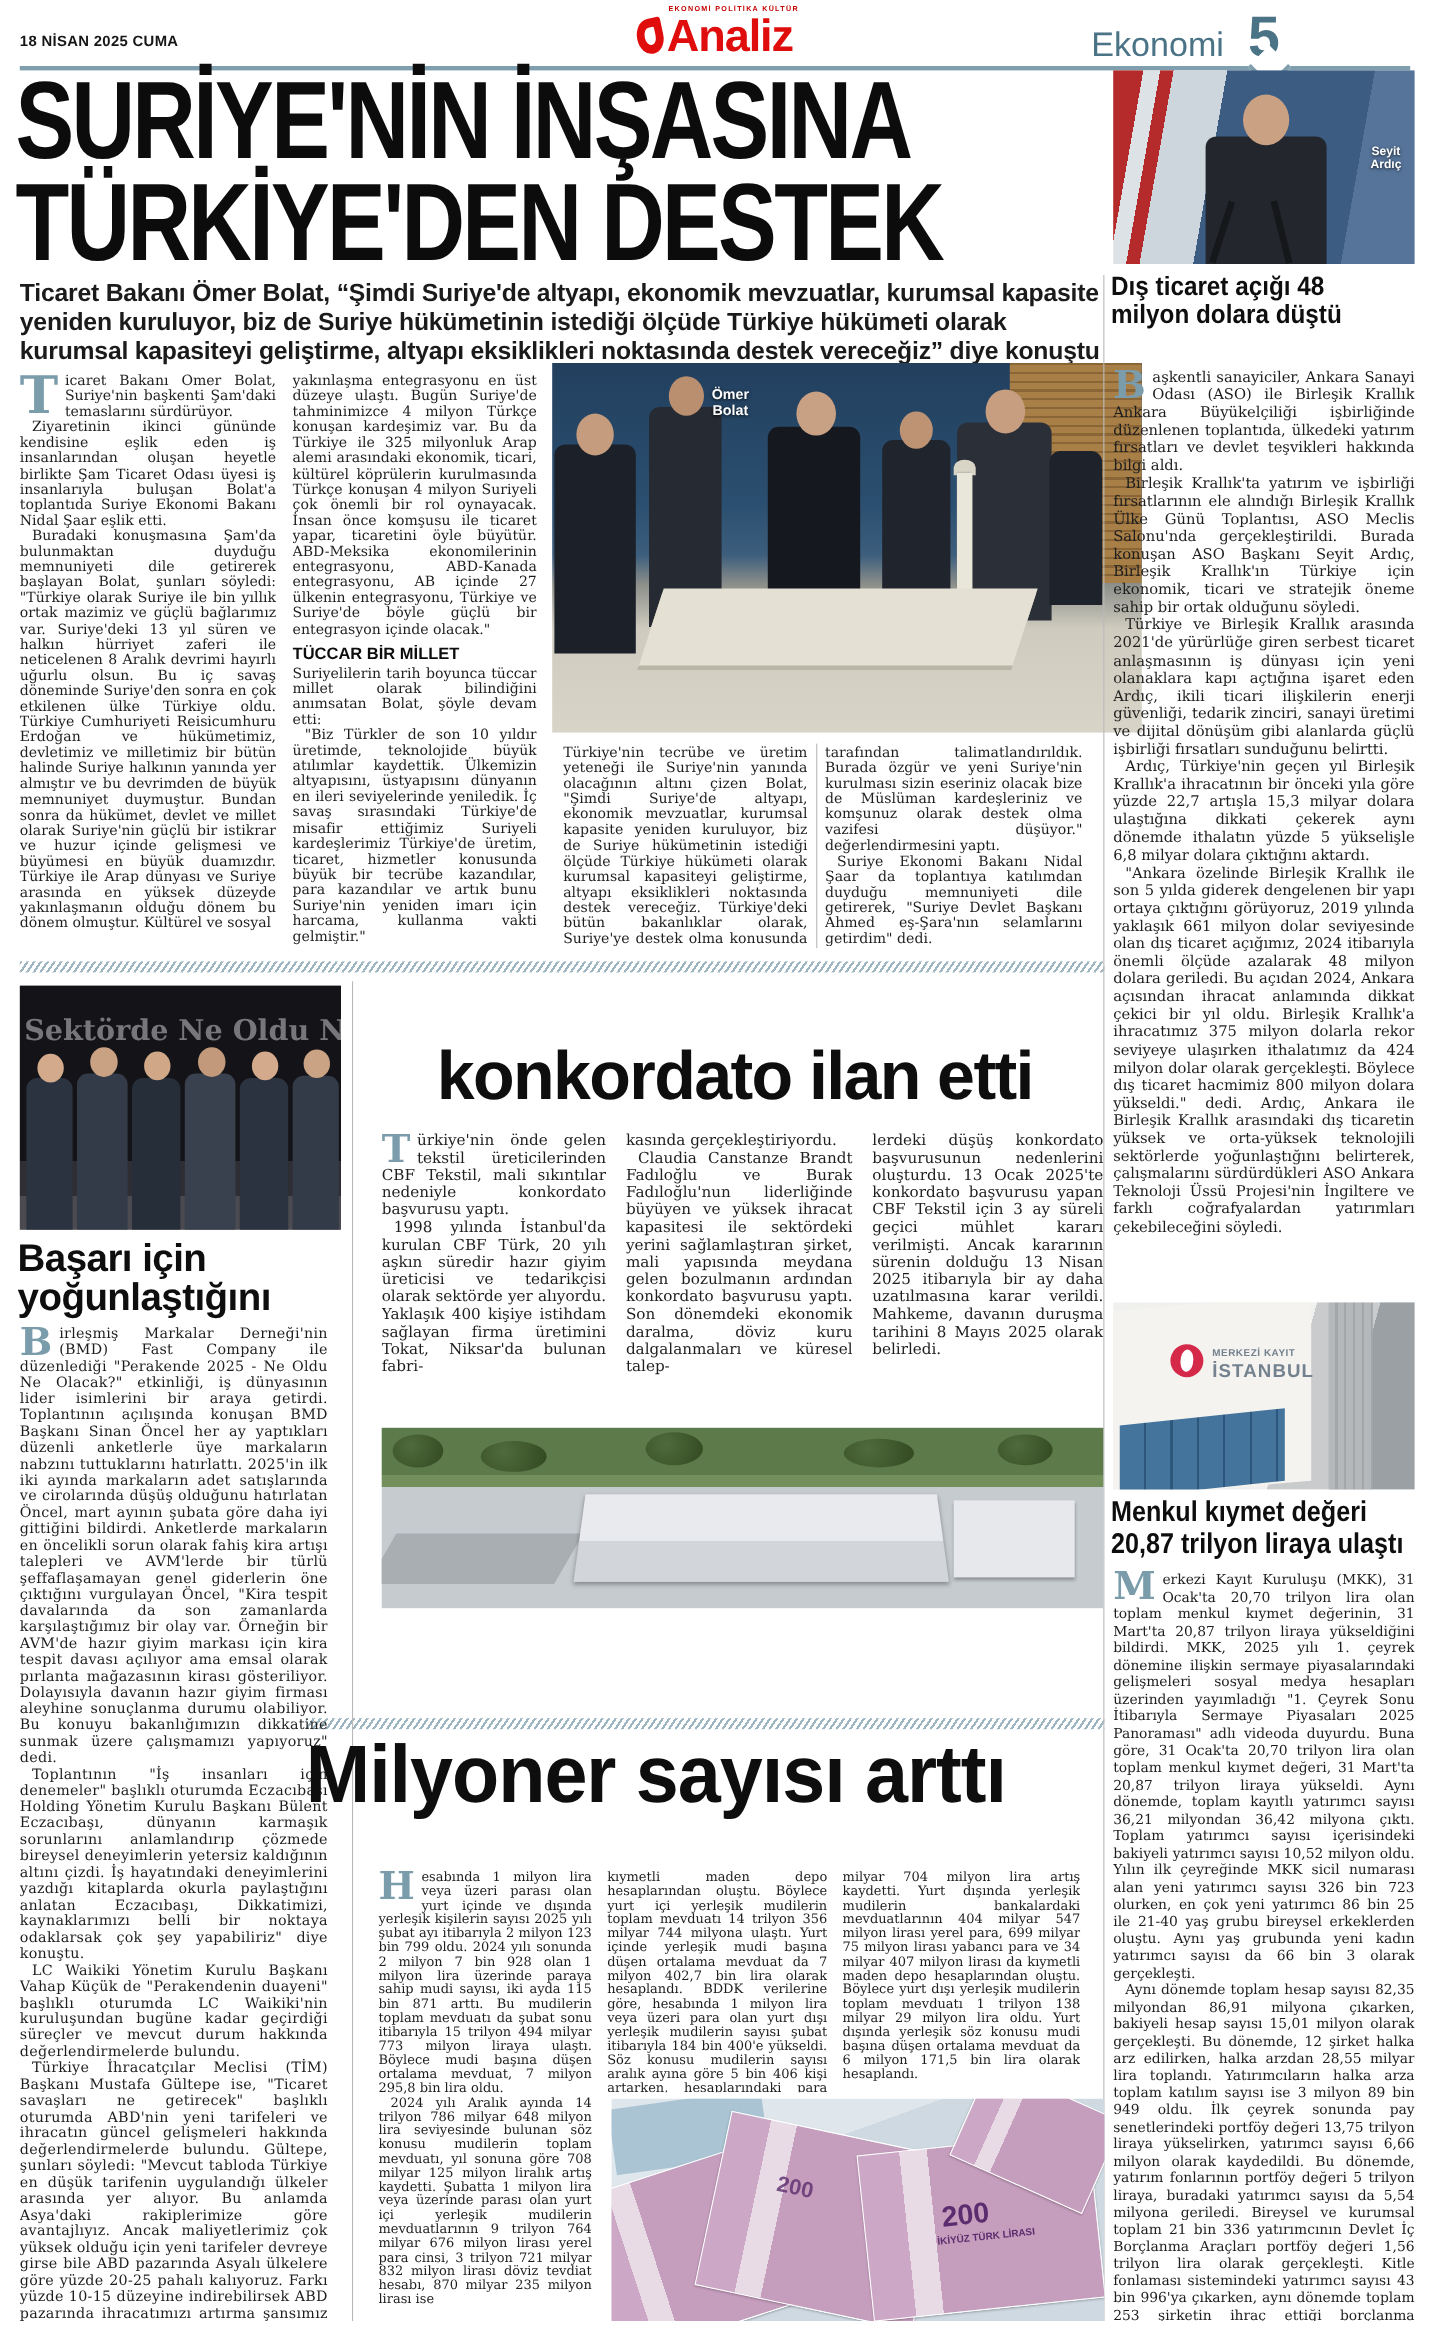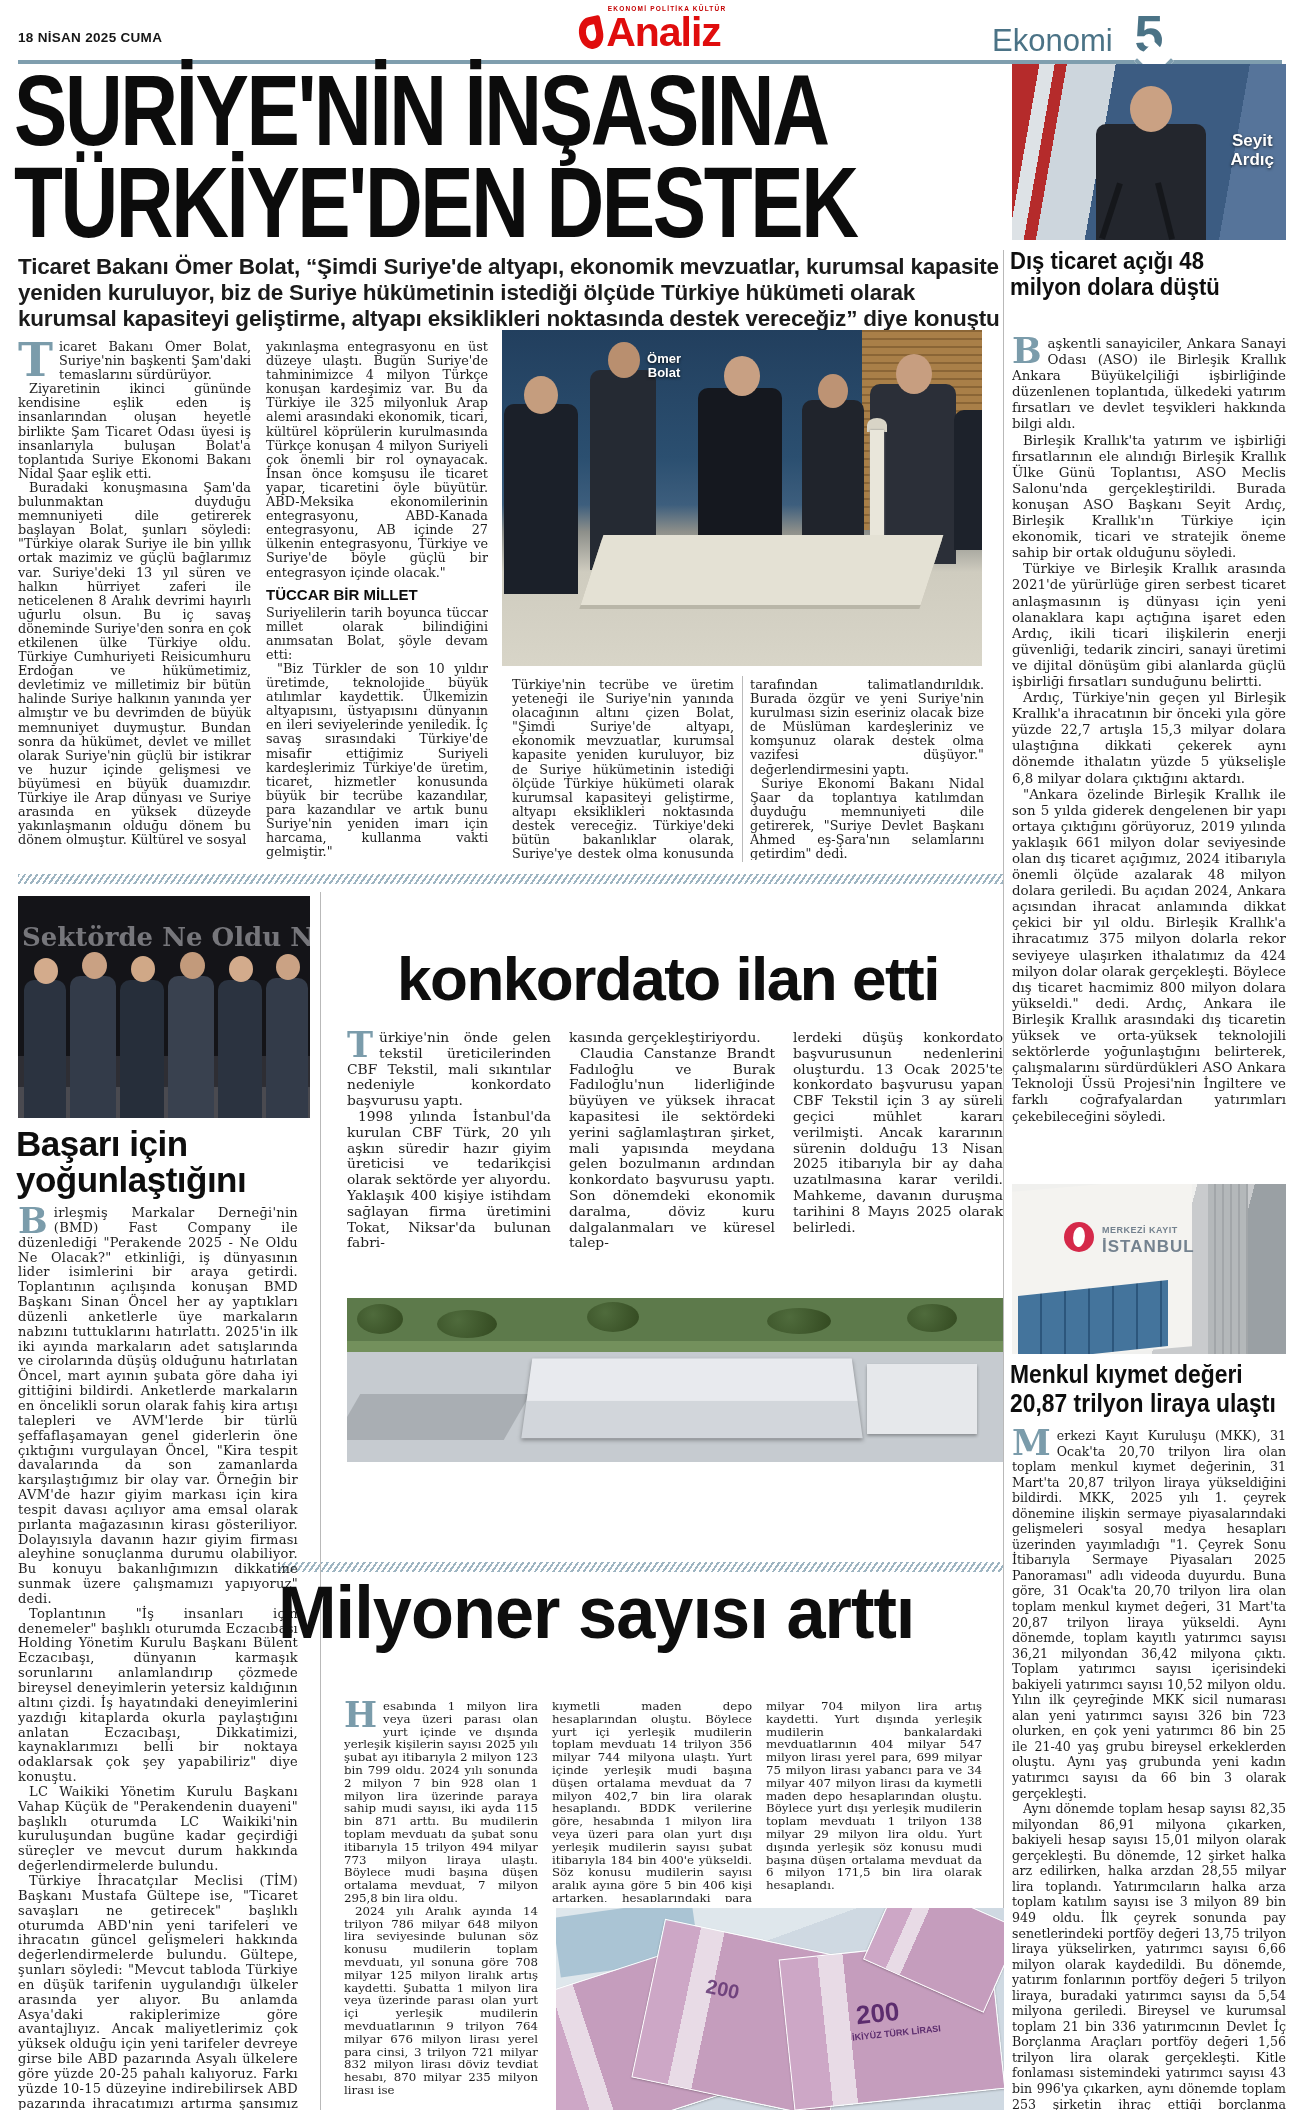--- a/index.html
+++ b/index.html
@@ -103,21 +103,21 @@
   <div class="abs main-headline">
     <span class="condensed"><span>SURİYE'NİN İNŞASINA</span><br>
     <span>TÜRKİYE'DEN DESTEK</span></span>
   </div>
 
   <div class="abs photo ph-seyit" style="left:1012px;top:64px;width:274px;height:176px;">
     <div class="fig" style="left:84px;top:60px;width:110px;height:116px;background:#23262d;"></div>
     <div class="head" style="left:118px;top:22px;width:42px;height:46px;background:#caa183;"></div>
     <div class="abs" style="left:96px;top:118px;width:6px;height:58px;background:#15171b;transform:rotate(18deg);"></div>
     <div class="abs" style="left:150px;top:118px;width:6px;height:58px;background:#15171b;transform:rotate(-14deg);"></div>
-    <div class="cap-overlay" style="right:12px;top:68px;font-size:17px;">
+    <div class="cap-overlay" style="right:12px;top:68px;font-size:11px;">
       <span>Seyit</span><br><span>Ardıç</span>
     </div>
   </div>
 
   <div class="abs subhead">Ticaret Bakanı Ömer Bolat, “Şimdi Suriye'de altyapı, ekonomik mevzuatlar, kurumsal kapasite yeniden kuruluyor, biz de Suriye hükümetinin istediği ölçüde Türkiye hükümeti olarak kurumsal kapasiteyi geliştirme, altyapı eksiklikleri noktasında destek vereceğiz” diye konuştu</div>
 
   <div class="abs serif bt-main" style="left:18px;top:340px;width:233px;height:524px;">
     <span class="dc dc-lg">T</span>
     <div>
         <p>icaret Bakanı Ömer Bolat, Suriye'nin başkenti Şam'daki temaslarını sürdürüyor.</p>
@@ -130,21 +130,21 @@
     <div class="serif bt-main">
         <p>yakınlaşma entegrasyonu en üst düzeye ulaştı. Bugün Suriye'de tahminimizce 4 milyon Türkçe konuşan kardeşimiz var. Bu da Türkiye ile 325 milyonluk Arap alemi arasındaki ekonomik, ticari, kültürel köprülerin kurulmasında Türkçe konuşan 4 milyon Suriyeli çok önemli bir rol oynayacak. İnsan önce komşusu ile ticaret yapar, ticaretini öyle büyütür. ABD-Meksika ekonomilerinin entegrasyonu, ABD-Kanada entegrasyonu, AB içinde 27 ülkenin entegrasyonu, Türkiye ve Suriye'de böyle güçlü bir entegrasyon içinde olacak."</p>
       </div>
     <div class="tuccar">TÜCCAR BİR MİLLET</div>
     <div class="serif bt-main">
         <p>Suriyelilerin tarih boyunca tüccar millet olarak bilindiğini anımsatan Bolat, şöyle devam etti:</p>
         <p>"Biz Türkler de son 10 yıldır üretimde, teknolojide büyük atılımlar kaydettik. Ülkemizin altyapısını, üstyapısını dünyanın en ileri seviyelerinde yeniledik. İç savaş sırasındaki Türkiye'de misafir ettiğimiz Suriyeli kardeşlerimiz Türkiye'de üretim, ticaret, hizmetler konusunda büyük bir tecrübe kazandılar, para kazandılar ve artık bunu Suriye'nin yeniden imarı için harcama, kullanma vakti gelmiştir."</p>
       </div>
   </div>
 
-  <div class="abs photo ph-main" style="left:502px;top:330px;width:480px;height:336px;">
+  <div class="abs photo ph-main" style="left:502px;top:330px;width:536px;height:336px;">
     <div class="lattice"></div>
     <div class="fig" style="left:2px;top:74px;width:74px;height:190px;background:#1b2029;"></div>
     <div class="head" style="left:22px;top:46px;width:34px;height:38px;background:#c59d7e;"></div>
     <div class="fig" style="left:88px;top:40px;width:66px;height:200px;background:#252a33;"></div>
     <div class="head" style="left:106px;top:12px;width:32px;height:36px;background:#b98f6f;"></div>
     <div class="fig" style="left:196px;top:58px;width:84px;height:210px;background:#15181f;"></div>
     <div class="head" style="left:222px;top:26px;width:36px;height:40px;background:#c8a083;"></div>
     <div class="fig" style="left:300px;top:70px;width:62px;height:170px;background:#20242c;"></div>
     <div class="head" style="left:316px;top:44px;width:30px;height:34px;background:#bd9374;"></div>
     <div class="fig" style="left:368px;top:54px;width:86px;height:180px;background:#2b2f38;"></div>

